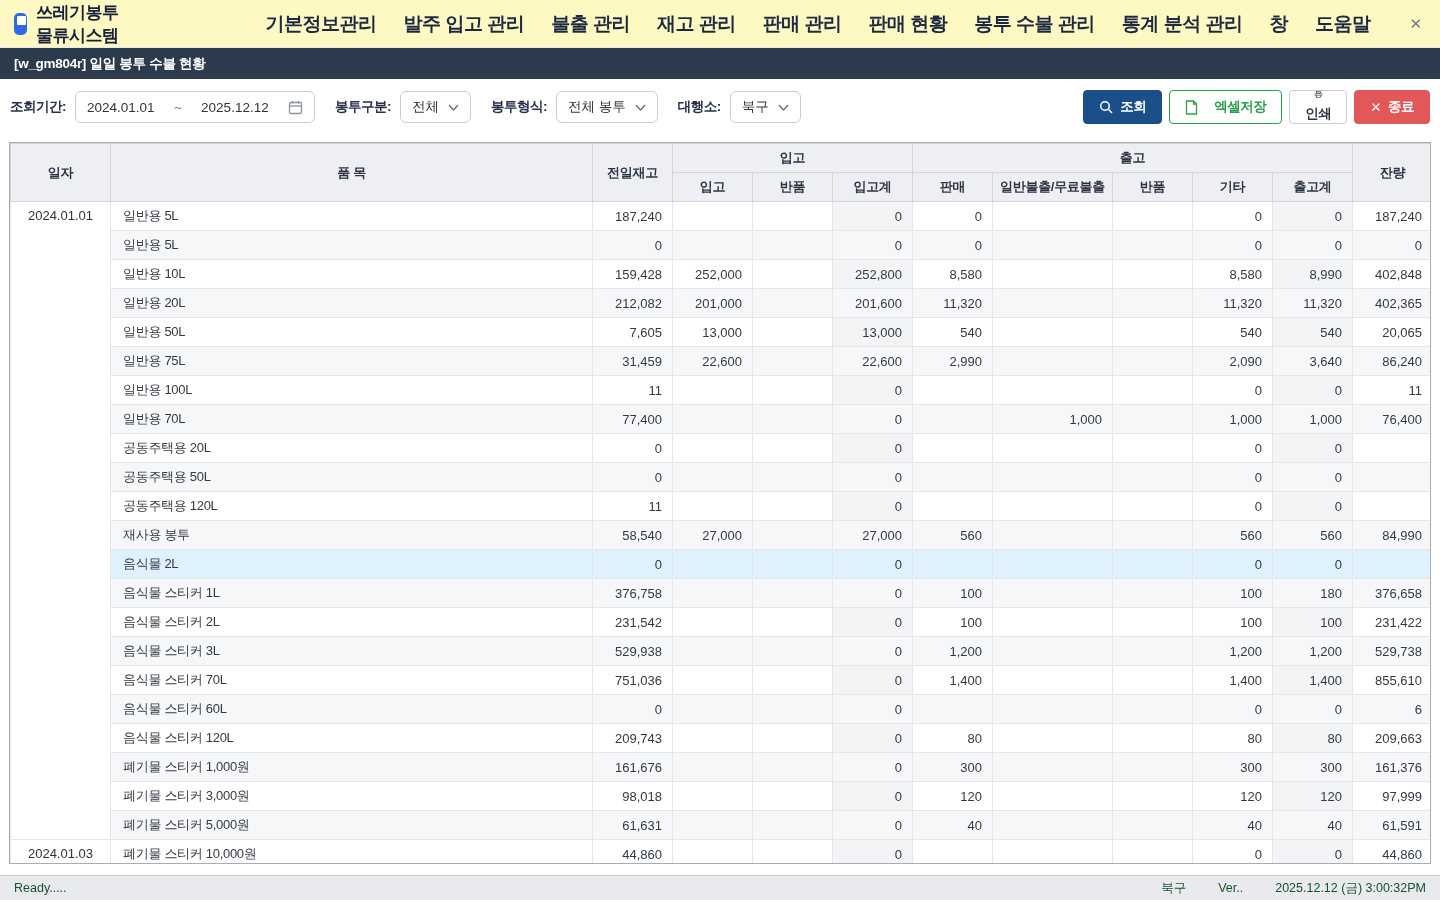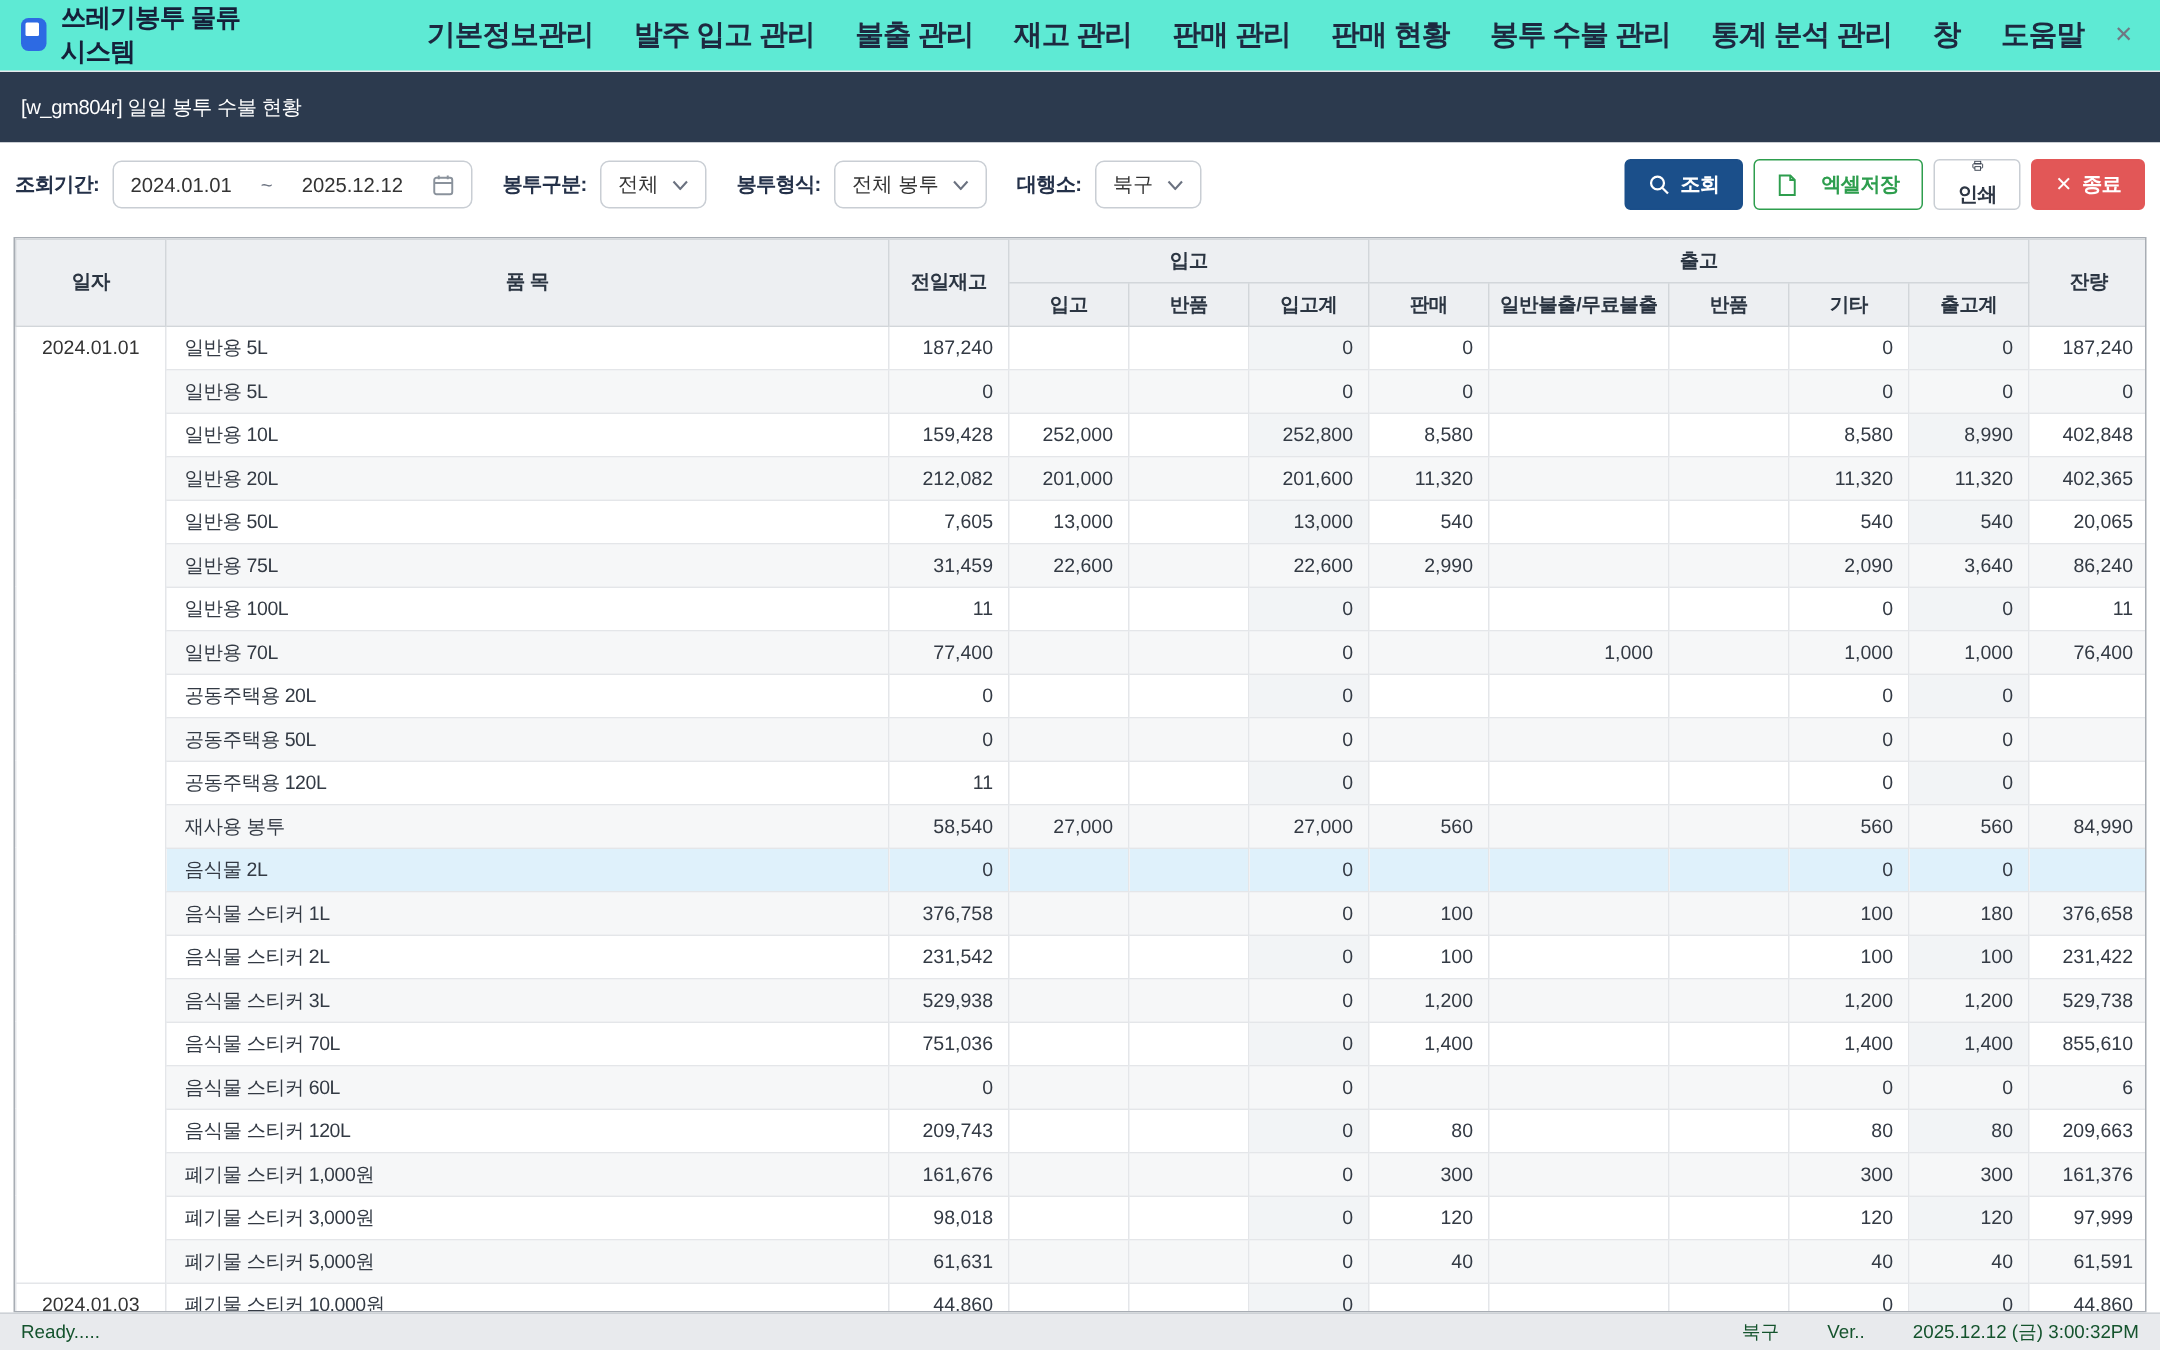--- a/index.html
+++ b/index.html
@@ -2,32 +2,32 @@
 <html><head>
 <meta charset="utf-8">
 <style>
   * { box-sizing: border-box; margin: 0; padding: 0; }
   html,body { width:1440px; height:900px; background:#fff;
     font-family:"Liberation Sans","DejaVu Sans",sans-serif; color:#333; overflow:hidden; }
   .window { display:flex; flex-direction:column; width:1440px; height:900px; }
 
   
   .topbar { height:48px; display:flex; align-items:center; padding:0 18px 0 14px;
-    border-bottom:1px solid #e6e8eb; background:#5eead4; }
+    border-bottom:1px solid #e6e8eb; background:#fef9c3;gap:19px; }
   .brand { display:flex; align-items:center; gap:9px; }
   .logo { width:22px; height:22px; background:#2d6ae3; border-radius:5px; position:relative; display:inline-block; }
   .logo::after { content:""; position:absolute; left:3px; top:3px; width:9px; height:9px; background:#fff; border-radius:1px; }
   .app-title { font-size:17px; font-weight:700; color:#15203a; letter-spacing:-0.5px; }
   .menu { display:flex; gap:27px; margin:0 auto; padding-left:110px; }
   .menu-item { font-size:19px; font-weight:600; color:#1d2940; letter-spacing:-0.5px; cursor:default; white-space:nowrap; }
   .win-close { font-size:15px; color:#707783; cursor:default; margin-left:20px; }
 
   
-  .titlebar { height:48px; background:#2c3a4e; color:#fff; display:flex; align-items:center;
-    padding:0 14px; font-size:13.5px; font-weight:400; letter-spacing:-0.3px; }
+  .titlebar { height:31px; background:#2c3a4e; color:#fff; display:flex; align-items:center;
+    padding:0 14px; font-size:13.5px; font-weight:700; letter-spacing:-0.3px; }
 
   
   .filterbar { height:56px; display:flex; align-items:center; padding:0 10px; background:#fff; }
   .flabel { font-size:13.5px; font-weight:700; color:#243149; letter-spacing:-0.5px; margin:0 9px 0 0; white-space:nowrap; }
   .gap { margin-left:20px; }
   .field { height:32px; border:1px solid #c9ced4; border-radius:6px; background:#fff;
     display:inline-flex; align-items:center; padding:0 11px; font-size:13.5px; color:#333; gap:9px; white-space:nowrap; }
   .date-field { width:240px; justify-content:space-between; }
   .tilde { color:#6b7280; }
   .chev { width:11px; height:7px; }

